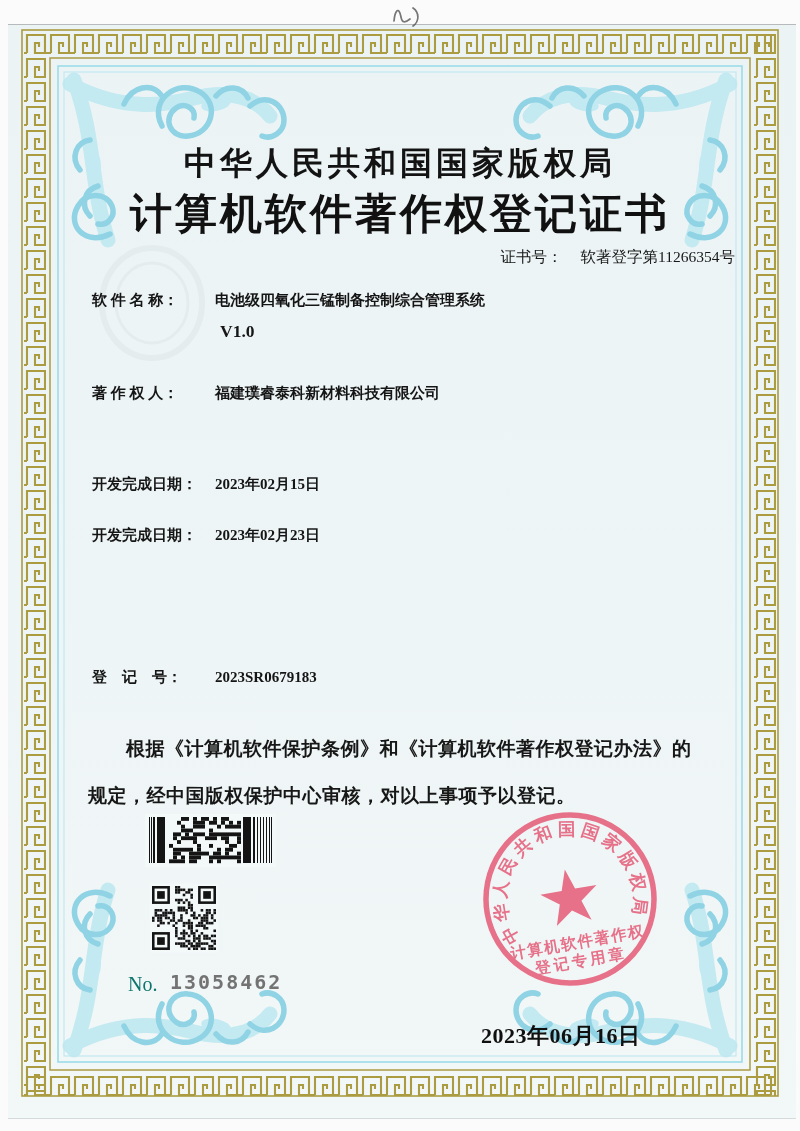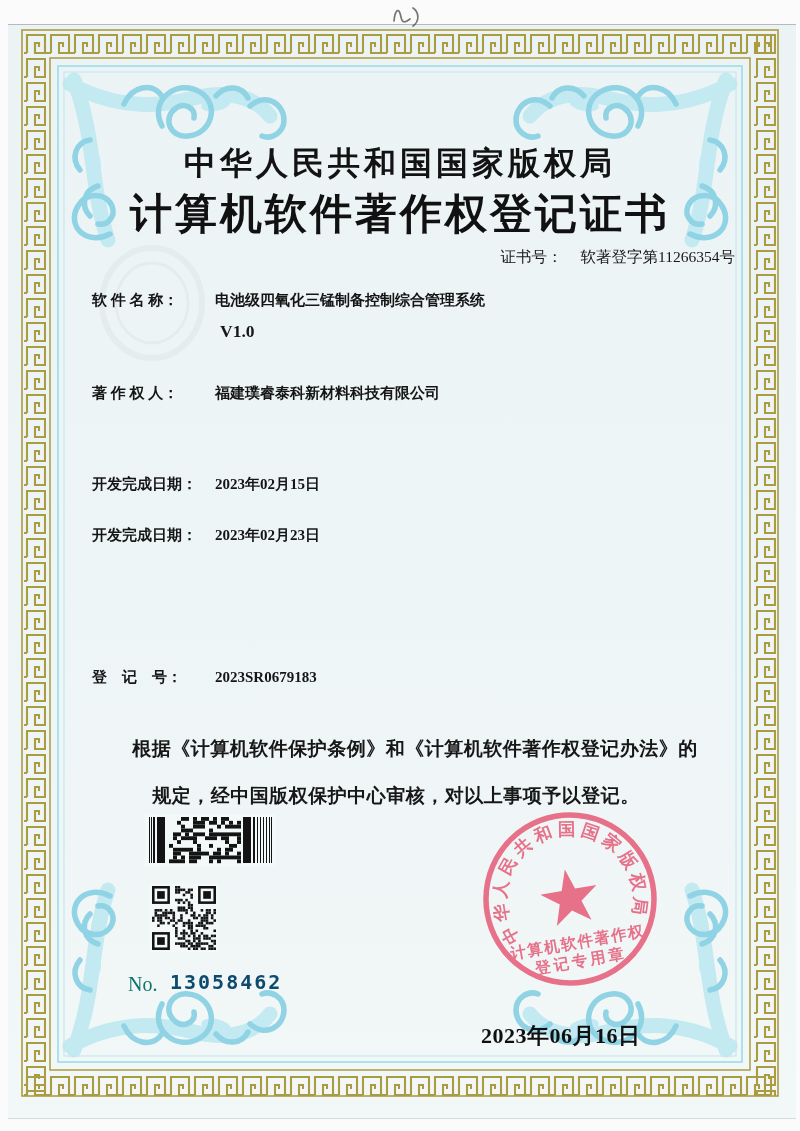--- a/index.html
+++ b/index.html
@@ -10,24 +10,24 @@
   .issuer{top:142px;left:0;width:100%;text-align:center;font-size:32px;font-weight:bold;
           letter-spacing:4px;color:#131313;}
   .cert-title{top:186px;left:0;width:100%;text-align:center;font-size:42px;font-weight:bold;
           letter-spacing:3px;color:#111;}
   .certno{top:247px;right:65px;font-size:15.5px;font-weight:normal;}
   .certno .v{margin-left:18px;}
   .frow{left:92px;font-size:15px;font-weight:bold;color:#151515;}
   .frow .lab{display:inline-block;width:123px;}
   .val2{left:220px;font-size:17.5px;font-weight:bold;}
   .statement{top:706px;left:88px;width:616px;font-size:19px;font-weight:bold;line-height:47px;
-          letter-spacing:.5px;text-indent:2em;white-space:normal;z-index:2;position:absolute;text-align:center;}
+          letter-spacing:.5px;text-indent:2em;white-space:normal;z-index:2;position:absolute;}
   .serial-prefix{top:973px;left:128px;font-size:20px;color:#0f766e;}
   .serial-number{top:970px;left:170px;font-size:20px;font-weight:bold;letter-spacing:2px;
-          font-family:"DejaVu Sans Mono","Liberation Mono",monospace;color:#0c4a6e;}
+          font-family:"DejaVu Sans Mono","Liberation Mono",monospace;color:#737373;}
   .issue-date{top:1001px;left:481px;font-size:22px;font-weight:bold;letter-spacing:.5px;color:#101010;margin-top:20px;}
   .sealTxt{font-family:"Liberation Serif","DejaVu Serif",serif;font-weight:bold;}
 </style>
 </head>
 <body>
 
 <div class="page">
 
   <svg class="deco" width="800" height="1131" viewBox="0 0 800 1131">
     <defs>

